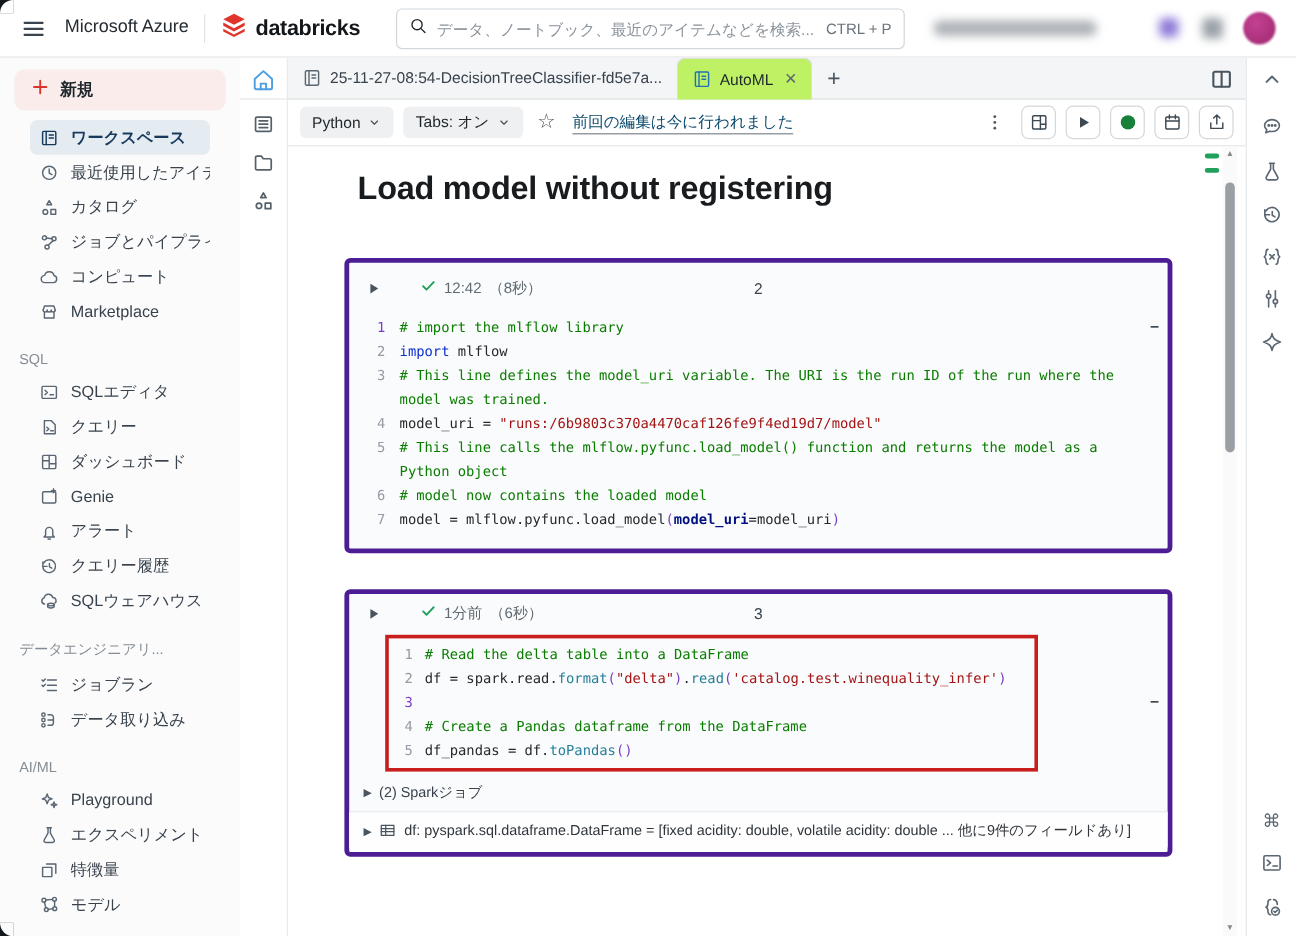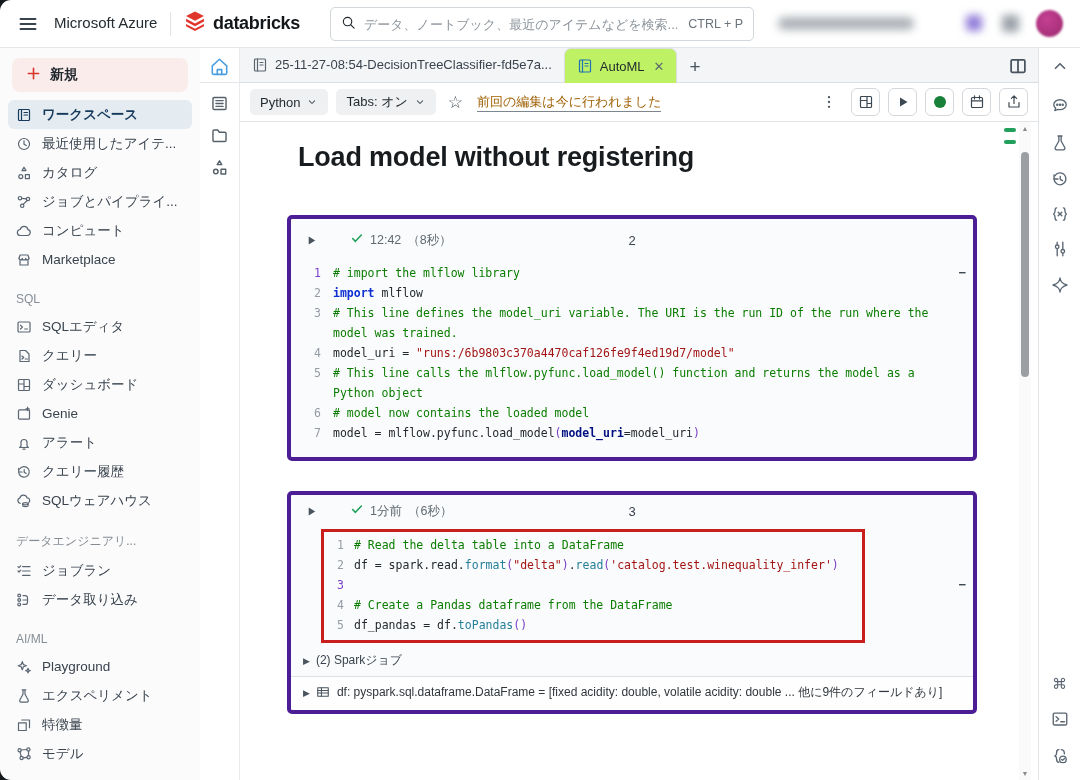--- a/index.html
+++ b/index.html
@@ -28,21 +28,21 @@
     background:#9aa1a8; filter:blur(4px); }
   .avatar { position:absolute; left:1036px; top:10px; width:27px; height:27px; border-radius:50%;
     background:radial-gradient(circle at 40% 35%, #c43f93, #9c2a6e); filter:blur(1px); cursor:pointer; }
 
   
   .sidebar { position:absolute; left:0; top:48px; width:200px; bottom:0; background:#fbfbfc; z-index:20; }
   .new-btn { margin:10px 12px 8px 12px; height:34px; background:#faeceb; border-radius:8px;
     display:flex; align-items:center; gap:9px; padding:0 14px; cursor:pointer; }
   .new-btn .plus { color:#d9362b; }
   .new-btn span.lbl { font-size:14px; font-weight:700; color:#1f272d; }
-  .side-item { height:29px; margin:0 8px; padding:0 8px; display:flex; align-items:center; gap:10px;
+  .side-item { height:29px; margin:0 25px; padding:0 8px; display:flex; align-items:center; gap:10px;
     border-radius:6px; font-size:13.5px; color:#39434d; cursor:pointer; white-space:nowrap; overflow:hidden; }
   .side-item .ic { color:#5a6672; flex:0 0 16px; display:flex; }
   .side-item.active { background:#e4ecf2; color:#16395c; font-weight:700; }
   .side-item.active .ic { color:#16395c; }
   .side-header { font-size:12px; color:#858d94; padding:18px 16px 6px 16px; }
 
   
   .strip { position:absolute; left:200px; top:48px; width:40px; bottom:0; background:#fff;
     border-right:1px solid #e8eaed; z-index:15; }
   .strip .home { position:absolute; left:9px; top:8px; color:#4a9fe3; cursor:pointer; }
@@ -62,21 +62,21 @@
   .newtab { font-size:19px; color:#49545e; padding:0 12px 4px 12px; cursor:pointer; }
   .split-ic { position:absolute; right:10px; top:8px; color:#49545e; cursor:pointer; }
 
   
   .ntoolbar { position:absolute; left:240px; top:83px; width:798px; height:39px; background:#fff;
     border-bottom:1px solid #e3e6e9; display:flex; align-items:center; padding:0 10px; z-index:17; }
   .pill { background:#eef0f2; border-radius:5px; height:26px; display:flex; align-items:center; gap:6px;
     padding:0 10px; font-size:13px; color:#1f272d; margin-right:8px; cursor:pointer; }
   .pill .chev { color:#49545e; display:flex; }
   .star { font-size:17px; color:#49545e; margin:0 8px 0 4px; cursor:pointer; }
-  .last-edit { font-size:13px; color:#a16207; border-bottom:1px solid #7e868d; cursor:pointer; margin-left:6px; }
+  .last-edit { font-size:13px; color:#0c4a6e; border-bottom:1px solid #7e868d; cursor:pointer; margin-left:6px; }
   .toolbar-right { margin-left:auto; display:flex; align-items:center; gap:8px; }
   .kebab { color:#49545e; padding:0 6px; cursor:pointer; display:flex; }
   .tbtn { width:29px; height:28px; border:1px solid #d3d8dc; border-radius:6px; background:#fff;
     display:flex; align-items:center; justify-content:center; color:#3c4852; cursor:pointer; }
   .green-dot { width:12px; height:12px; border-radius:50%; background:#188038; }
 
   
   .content { position:absolute; left:240px; top:122px; right:61px; bottom:0; background:#fff; overflow:hidden; }
   .nb-title { margin:20px 0 0 58px; font-size:27px; font-weight:700; color:#191c1f; letter-spacing:-0.2px; }
   .cell { position:relative; width:690px; margin-left:47px; border:4px solid #4c1d95; border-radius:5px;
@@ -89,21 +89,21 @@
   .cell-status { display:flex; align-items:center; gap:6px; margin-left:32px; }
   .cell-status .t { font-size:12.5px; color:#5f6a72; }
   .exec-count { position:absolute; left:0; right:0; text-align:center; font-size:13px; color:#39434d; pointer-events:none; }
   .code-area { padding:2px 10px 14px 4px; }
   .code-line { display:flex; font-family:"DejaVu Sans Mono","Liberation Mono",monospace; font-size:11.5px;
     line-height:20px; }
   .code-line .ln { flex:0 0 26px; text-align:right; margin-right:12px; color:#959ba4; user-select:none; }
   .code-line .ln.active { color:#7a3fc9; }
   .code-line .src { flex:1; white-space:pre-wrap; word-break:break-word; color:#24292e; }
   .tok-comment { color:#0a7d00; }
-  .tok-keyword { color:#0e2fd1;font-weight:bold; }
+  .tok-keyword { color:#0e2fd1; }
   .tok-string { color:#a31515; }
   .tok-func { color:#267f99; }
   .tok-bracket { color:#7b3fc4; }
   .tok-param { color:#001080; font-weight:700; }
   .fold { position:absolute; right:7px; font-size:13px; font-weight:700; color:#3c4852; }
   .annotation-box { margin:2px 0 4px 30px; width:544px; border:3px solid #c81e1e; padding:3px 2px 5px 0; }
   .annotation-box .code-line .ln { flex:0 0 20px; margin-right:10px; }
   .spark-row { display:flex; align-items:center; gap:6px; font-size:12px; color:#39434d;
     padding:5px 12px 7px 12px; cursor:pointer; }
   .spark-caret { font-size:9px; color:#49545e; }

